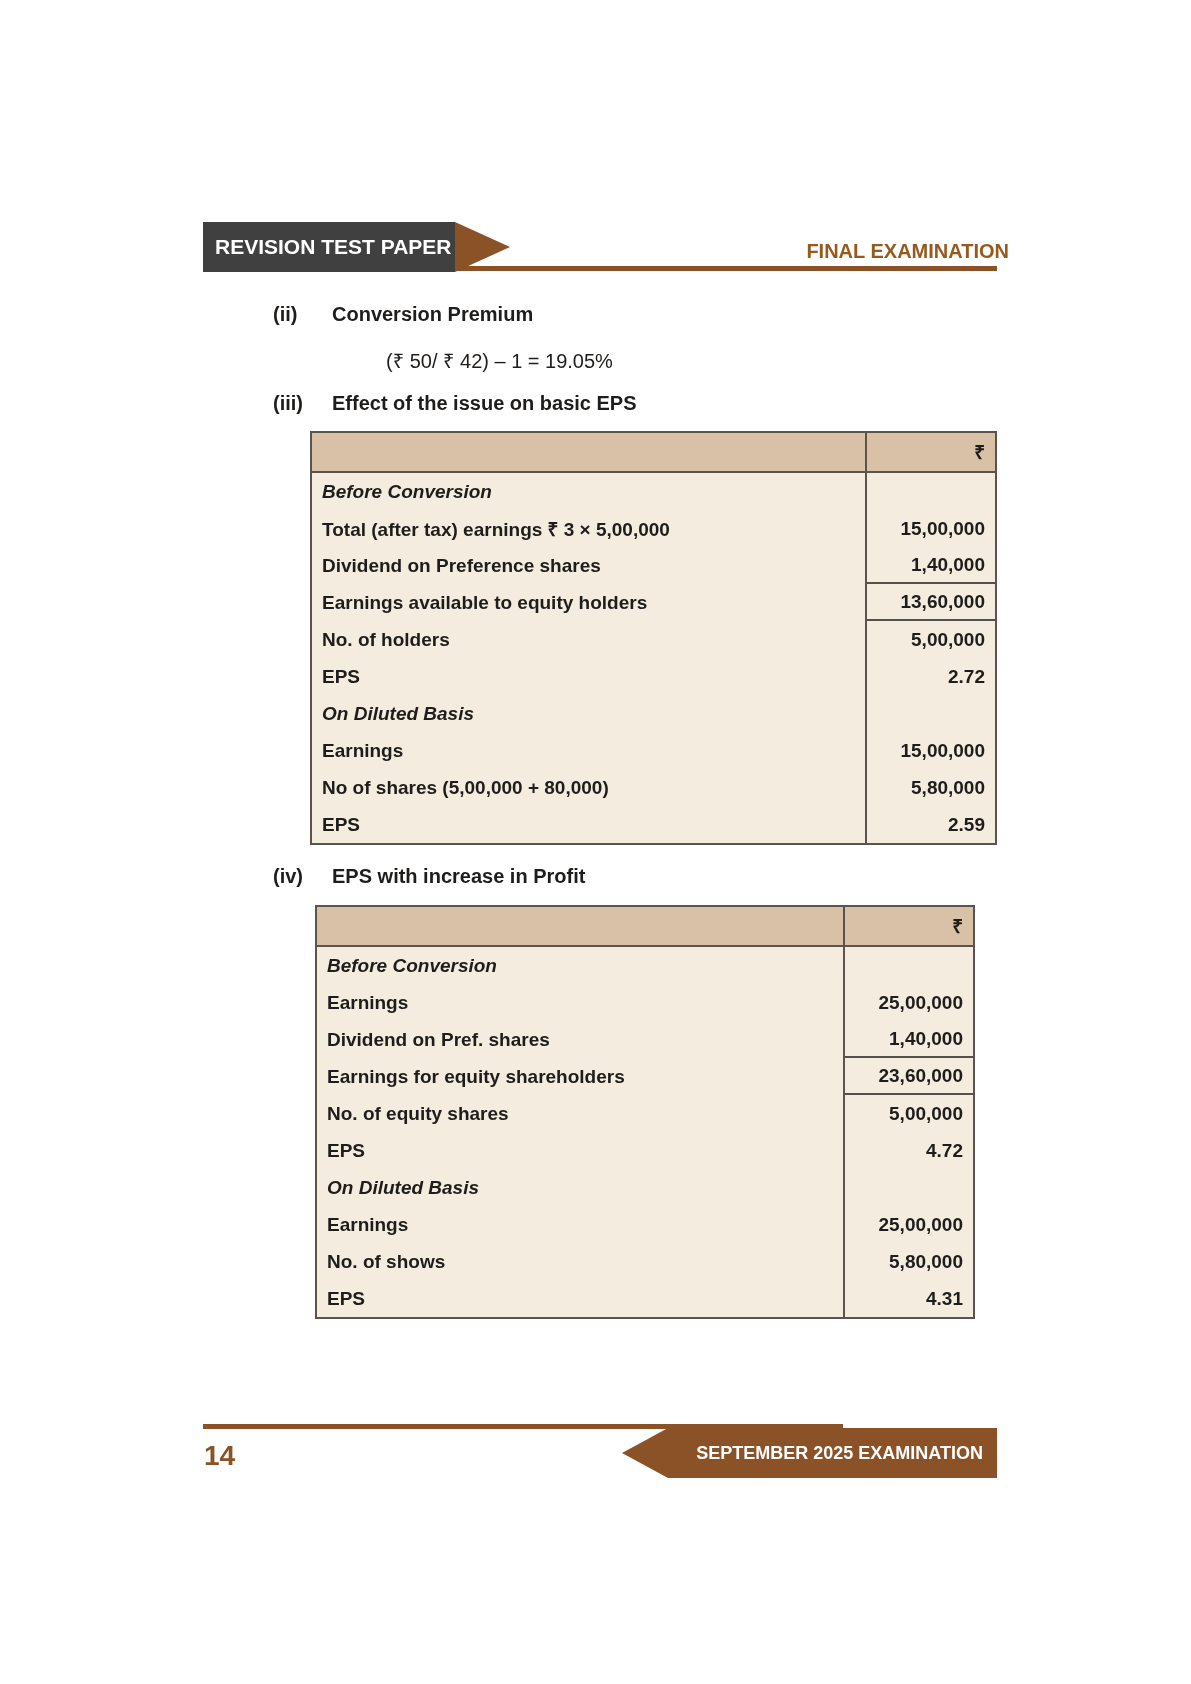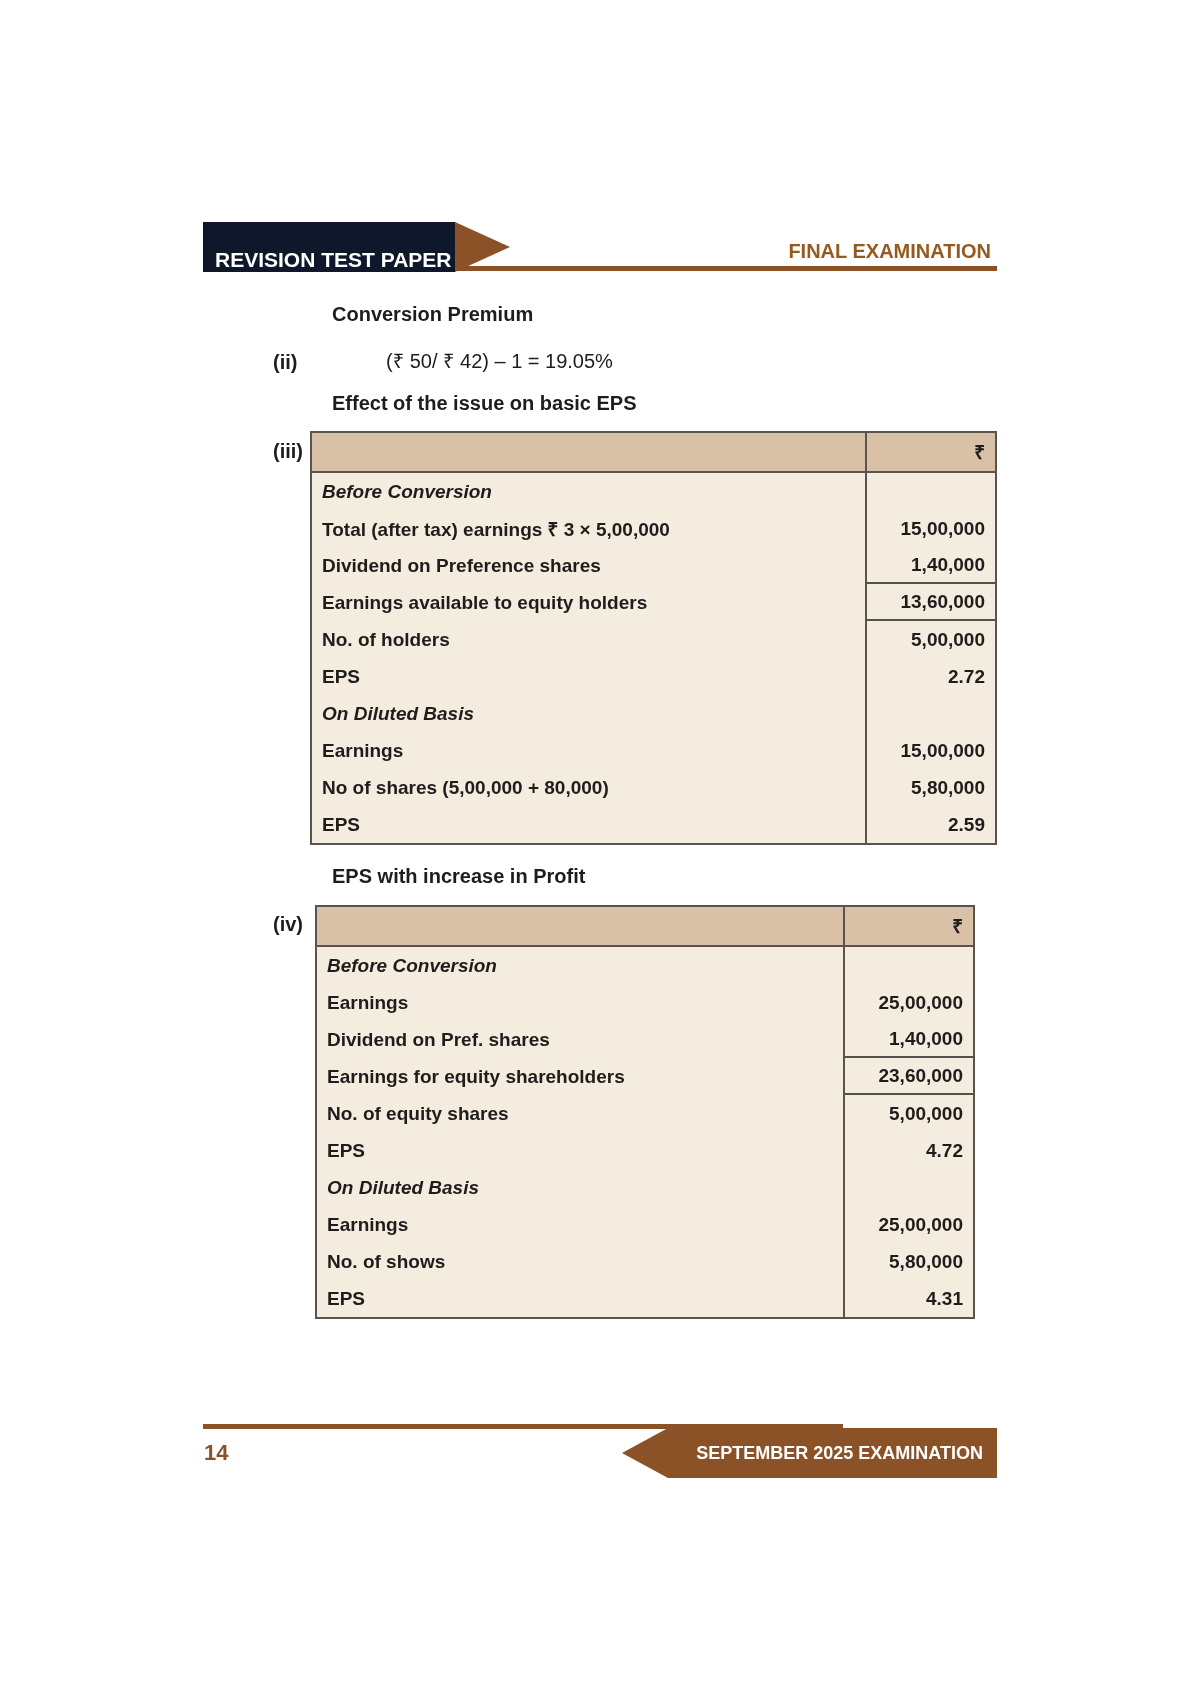--- a/index.html
+++ b/index.html
@@ -12,26 +12,26 @@
     font-family: "Liberation Sans", sans-serif;
     color: #1f1d1b;
     overflow: hidden;
   }
 
   
   .hdr-banner {
     position: absolute;
     left: 203px; top: 222px;
     width: 252px; height: 50px;
-    background: #0f172a;
+    background: #404040;
     color: #ffffff;
     font-weight: bold;
     font-size: 21px;
     display: flex;
-    align-items: flex-end;
+    align-items: center;
     padding-left: 12px;
     white-space: nowrap;
     z-index: 2;
   }
   .hdr-banner .arrow-right {
     position: absolute;
     left: 100%; top: 0;
     width: 0; height: 0;
     border-top: 25px solid transparent;
     border-bottom: 25px solid transparent;
@@ -39,35 +39,35 @@
   }
   .hdr-rule {
     position: absolute;
     left: 203px; top: 266px;
     width: 794px; height: 5px;
     background: #8A5226;
     z-index: 1;
   }
   .hdr-right {
     position: absolute;
-    right: 200px; top: 240px;
+    right: 182px; top: 240px;
     color: #96591E;
     font-weight: bold;
     font-size: 20px;
   }
 
   
   .sec-head {
     position: absolute;
     left: 273px;
     display: flex;
     font-weight: bold;
     font-size: 20px;
   }
-  .sec-head .num { width: 59px; margin-top: 48px; }
+  .sec-head .num { width: 59px; }
   .sec-head-2 { top: 303px; }
   .sec-head-3 { top: 392px; }
   .sec-head-4 { top: 865px; }
   .formula {
     position: absolute;
     left: 386px; top: 347px;
     font-size: 20px;
   }
 
   
@@ -139,21 +139,21 @@
     width: 0; height: 0;
     border-top: 25px solid transparent;
     border-bottom: 25px solid transparent;
     border-right: 46px solid #8A5226;
   }
   .page-num {
     position: absolute;
     left: 204px; top: 1440px;
     color: #8A5226;
     font-weight: bold;
-    font-size: 22px;
+    font-size: 28px;
   }
 </style>
 </head>
 <body>
 
 <div class="page">
 
   <div class="hdr-banner">
     <span>REVISION TEST PAPER</span>
     <span class="arrow-right"></span>

